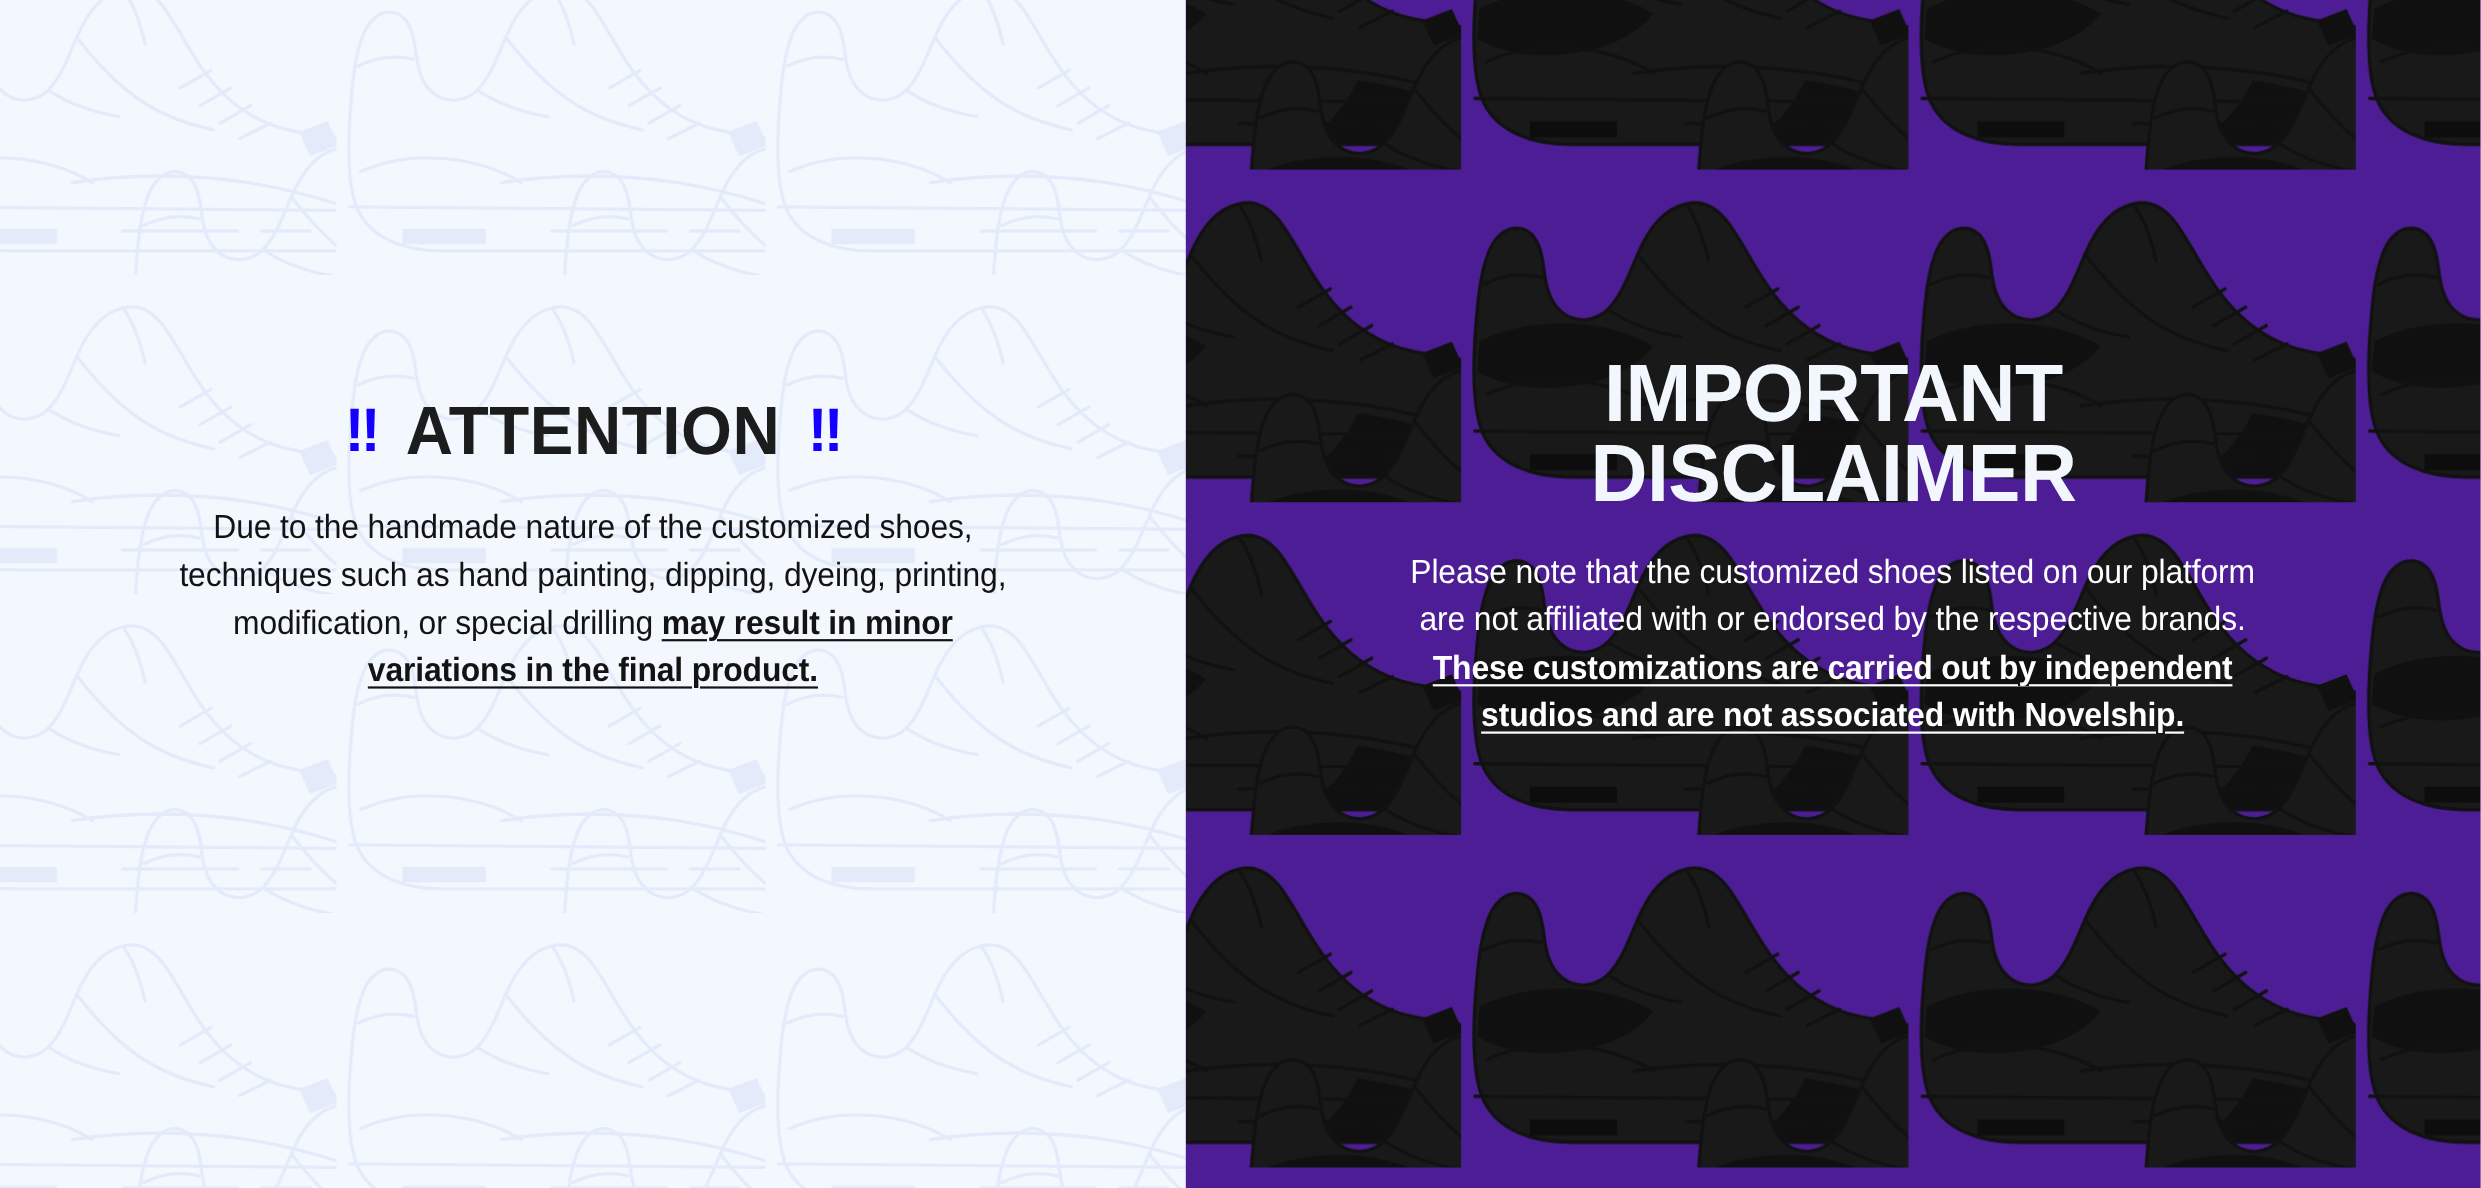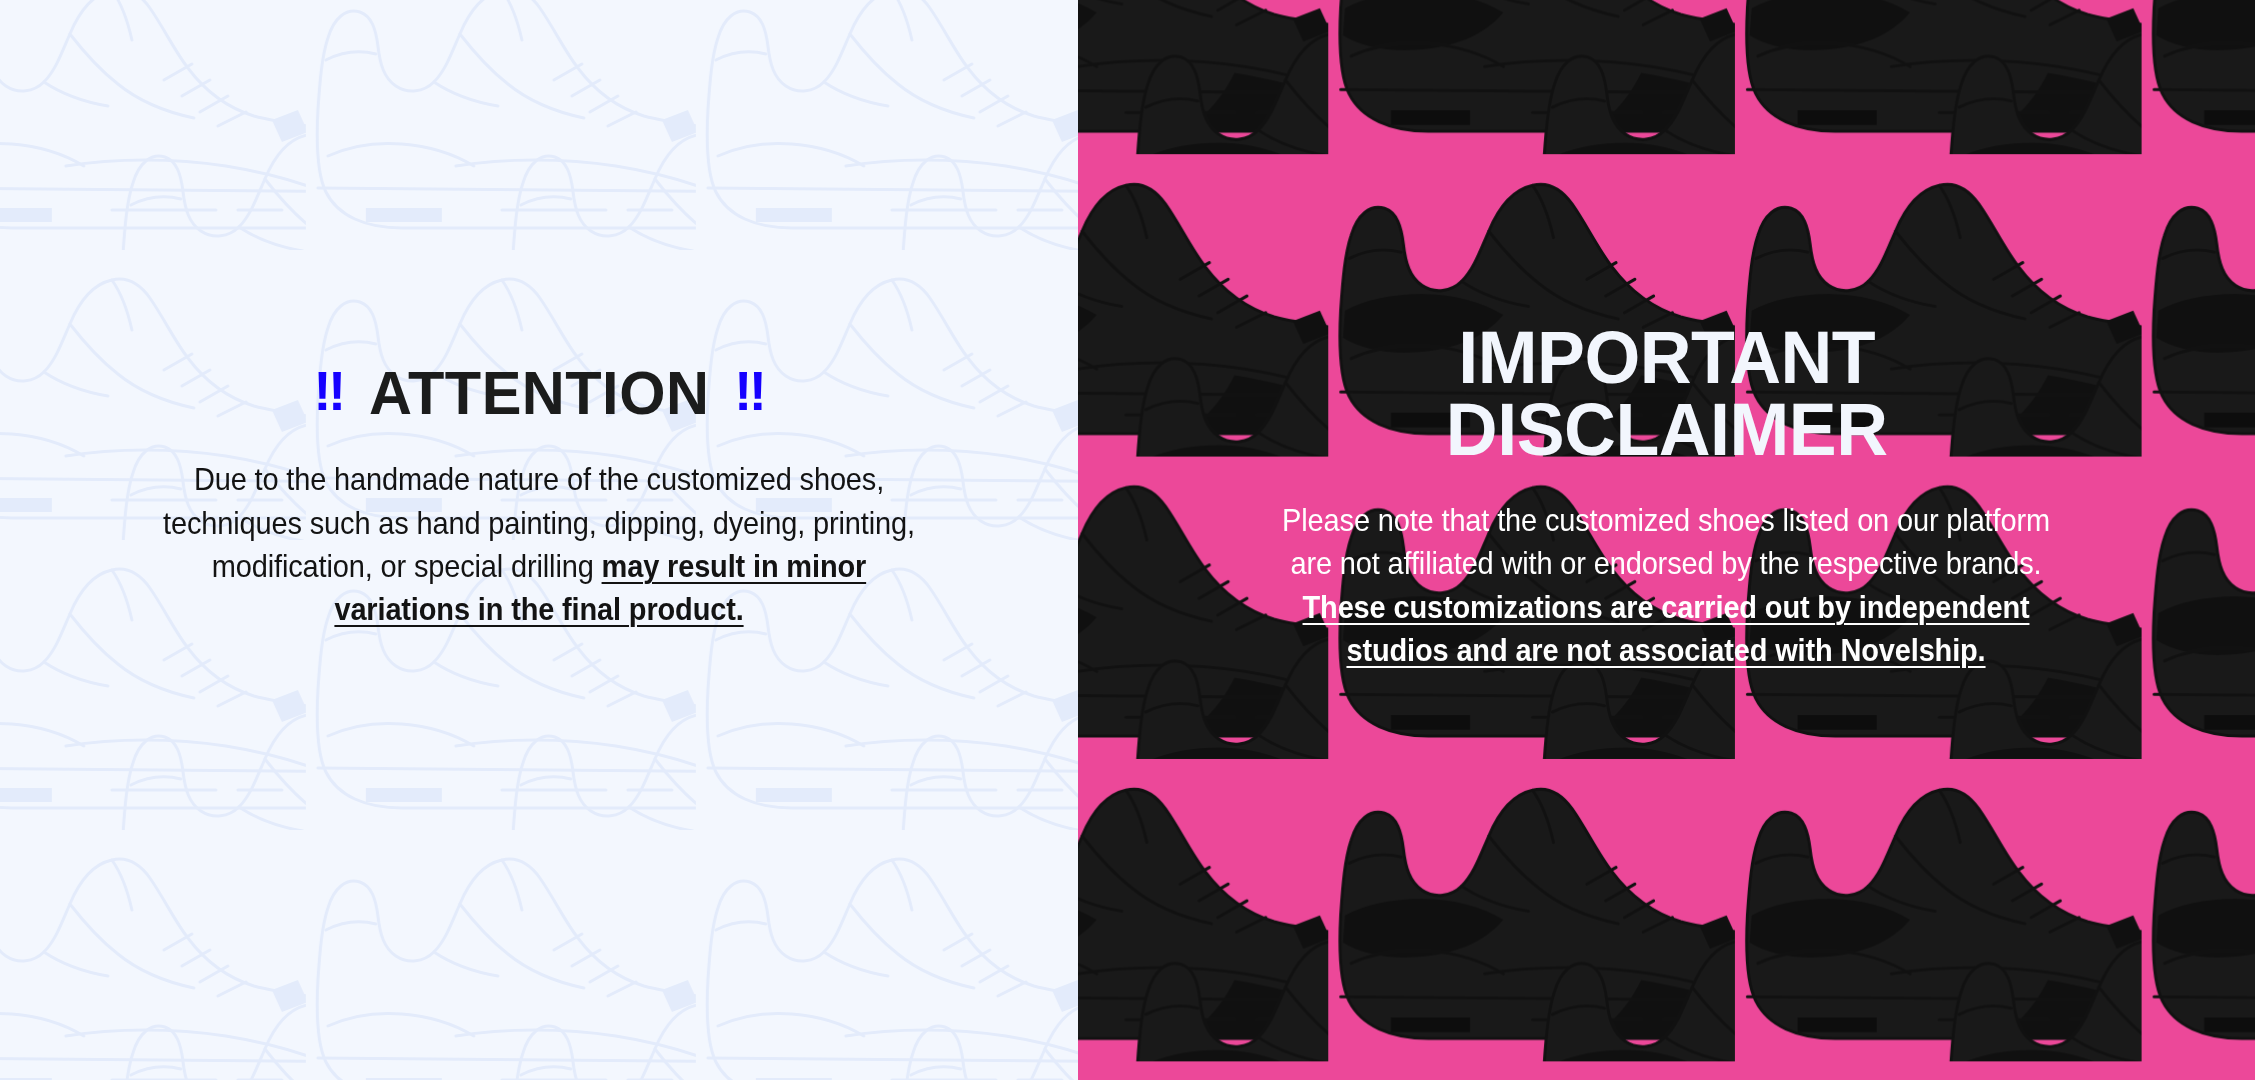--- a/index.html
+++ b/index.html
@@ -20,21 +20,21 @@
     display: flex;
   }
 
   
   .panel {
     position: relative;
     height: 1080px;
     overflow: hidden;
   }
   .panel-left  { width: 1126px; background: #f3f7fe; }
-  .panel-right { width: 1230px; background: #ec4899; }
+  .panel-right { width: 1230px; background: #4c1d95; }
 
   
   .pattern {
     position: absolute;
     inset: 0;
     pointer-events: none;
     z-index: 0;
   }
   .pattern svg { display: block; width: 100%; height: 100%; }
 

